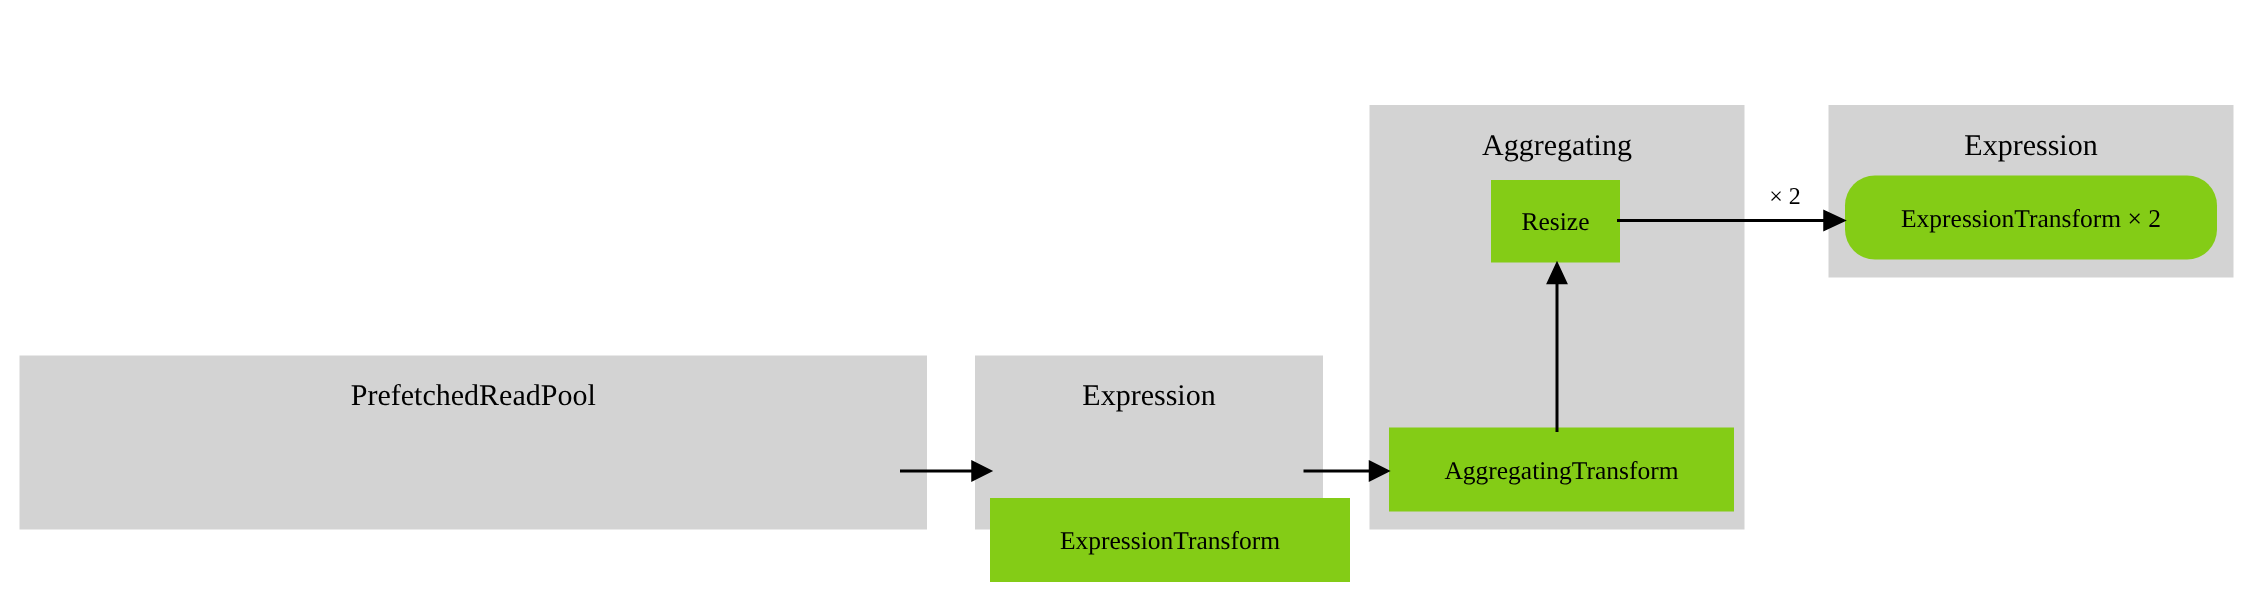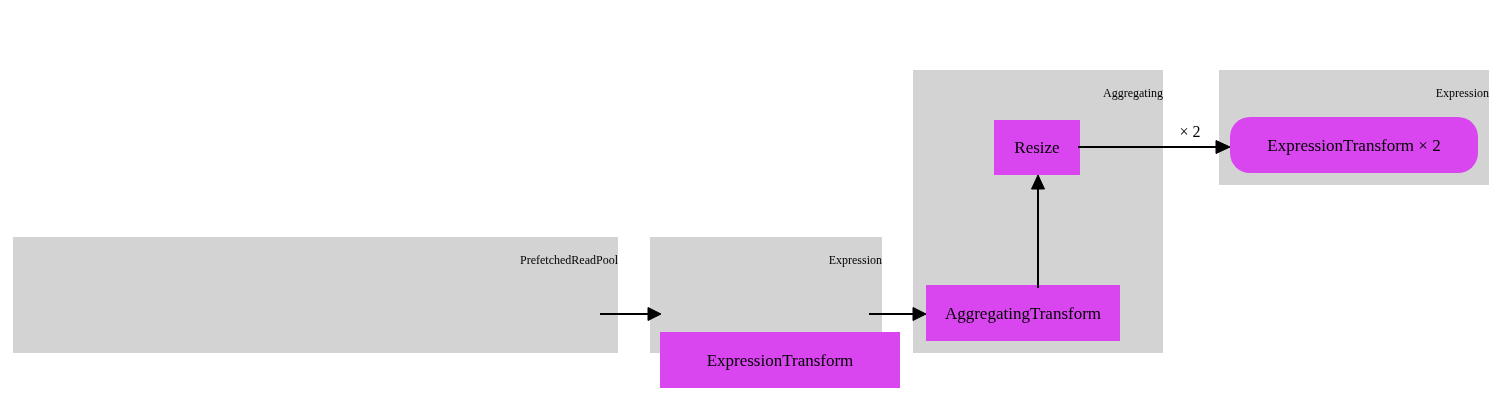--- a/index.html
+++ b/index.html
@@ -17,29 +17,29 @@
   }
   .cluster {
     position: absolute;
     background: #d3d3d3;
     box-sizing: border-box;
   }
   .cluster-label {
     position: absolute;
     left: 0;
     right: 0;
-    text-align: right;
+    text-align: center;
     color: #000000;
-    font-size: 12px;
+    font-size: 20px;
     line-height: 1;
     white-space: nowrap;
   }
   .node {
     position: absolute;
-    background: #d946ef;
+    background: #84cc16;
     box-sizing: border-box;
     display: flex;
     align-items: center;
     justify-content: center;
     color: #000000;
     font-size: 17px;
     line-height: 1;
     white-space: nowrap;
   }
   .edge {
@@ -80,21 +80,21 @@
   <div class="node" style="left:660px; top:285px; width:240px; height:56px;margin-top:47px;">
     <span>ExpressionTransform</span>
   </div>
 
   <div class="cluster" style="left:913px; top:70px; width:250px; height:283px;">
     <div class="cluster-label" style="top:17px;">Aggregating</div>
   </div>
   <div class="node" style="left:994px; top:120px; width:86px; height:55px;">
     <span>Resize</span>
   </div>
-  <div class="node" style="left:926px; top:285px; width:194px; height:56px;">
+  <div class="node" style="left:926px; top:285px; width:230px; height:56px;">
     <span>AggregatingTransform</span>
   </div>
 
   <div class="cluster" style="left:1219px; top:70px; width:270px; height:115px;">
     <div class="cluster-label" style="top:17px;">Expression</div>
   </div>
   <div class="node" style="left:1230px; top:117px; width:248px; height:56px;border-radius:20px;">
     <span>ExpressionTransform × 2</span>
   </div>
 

